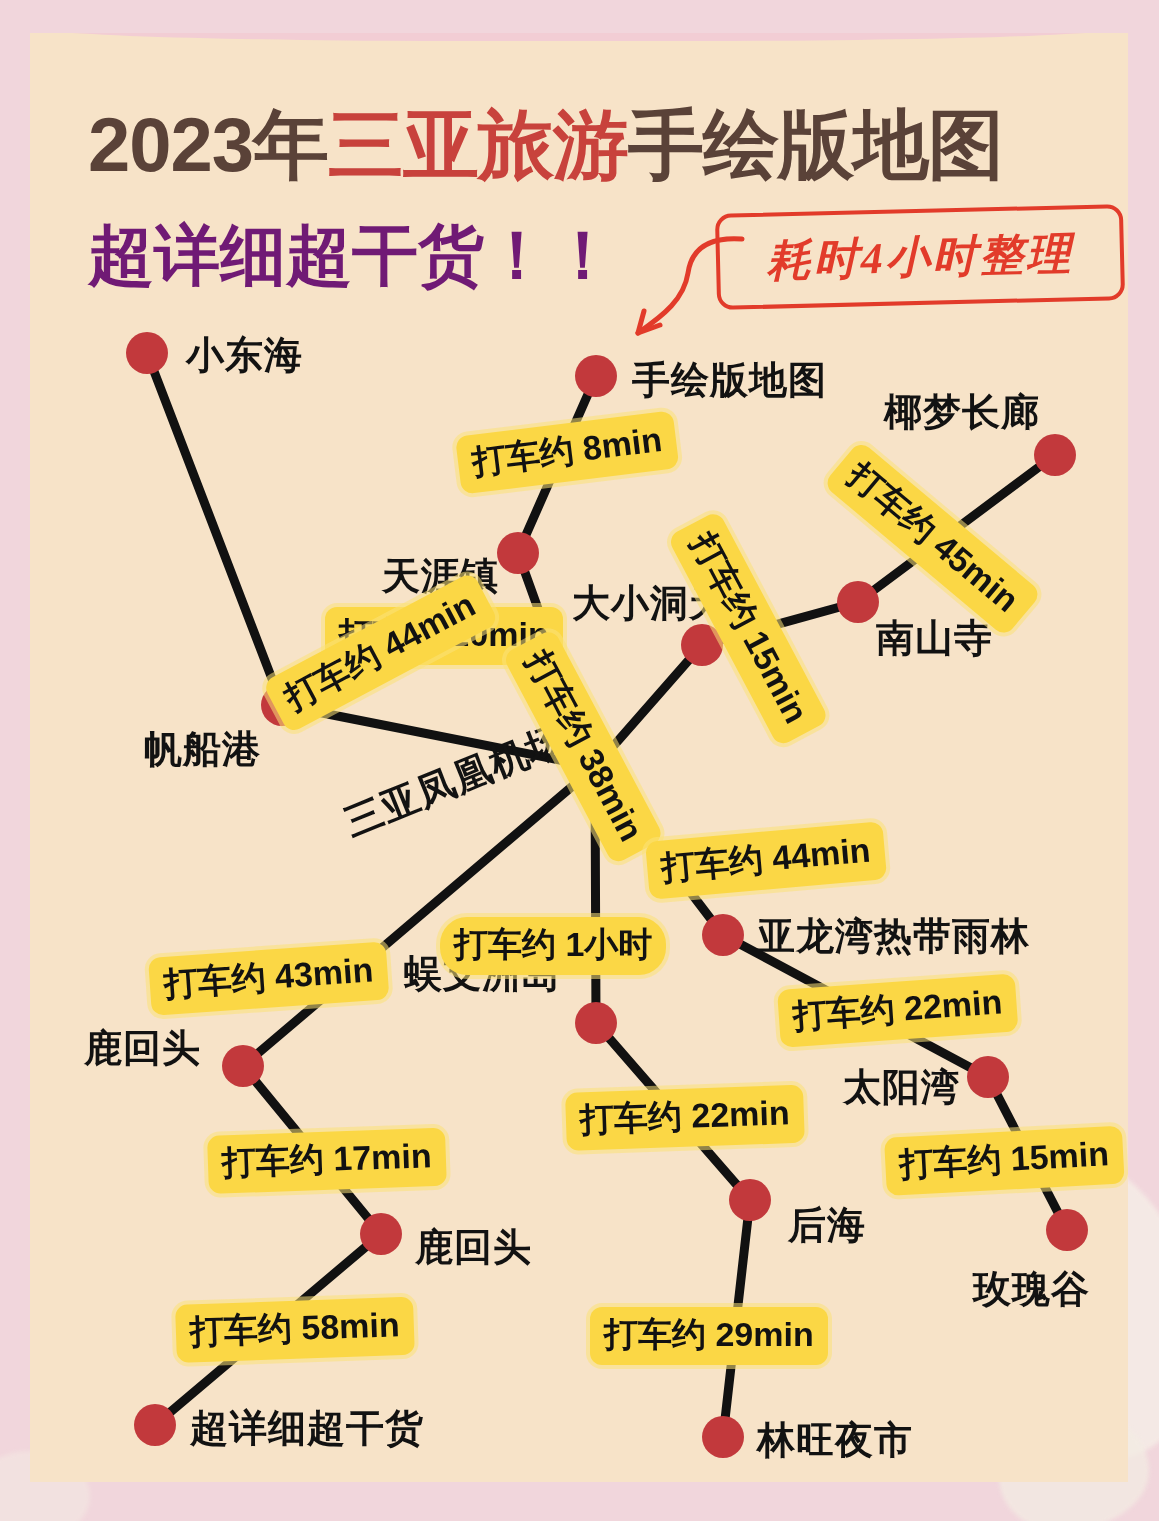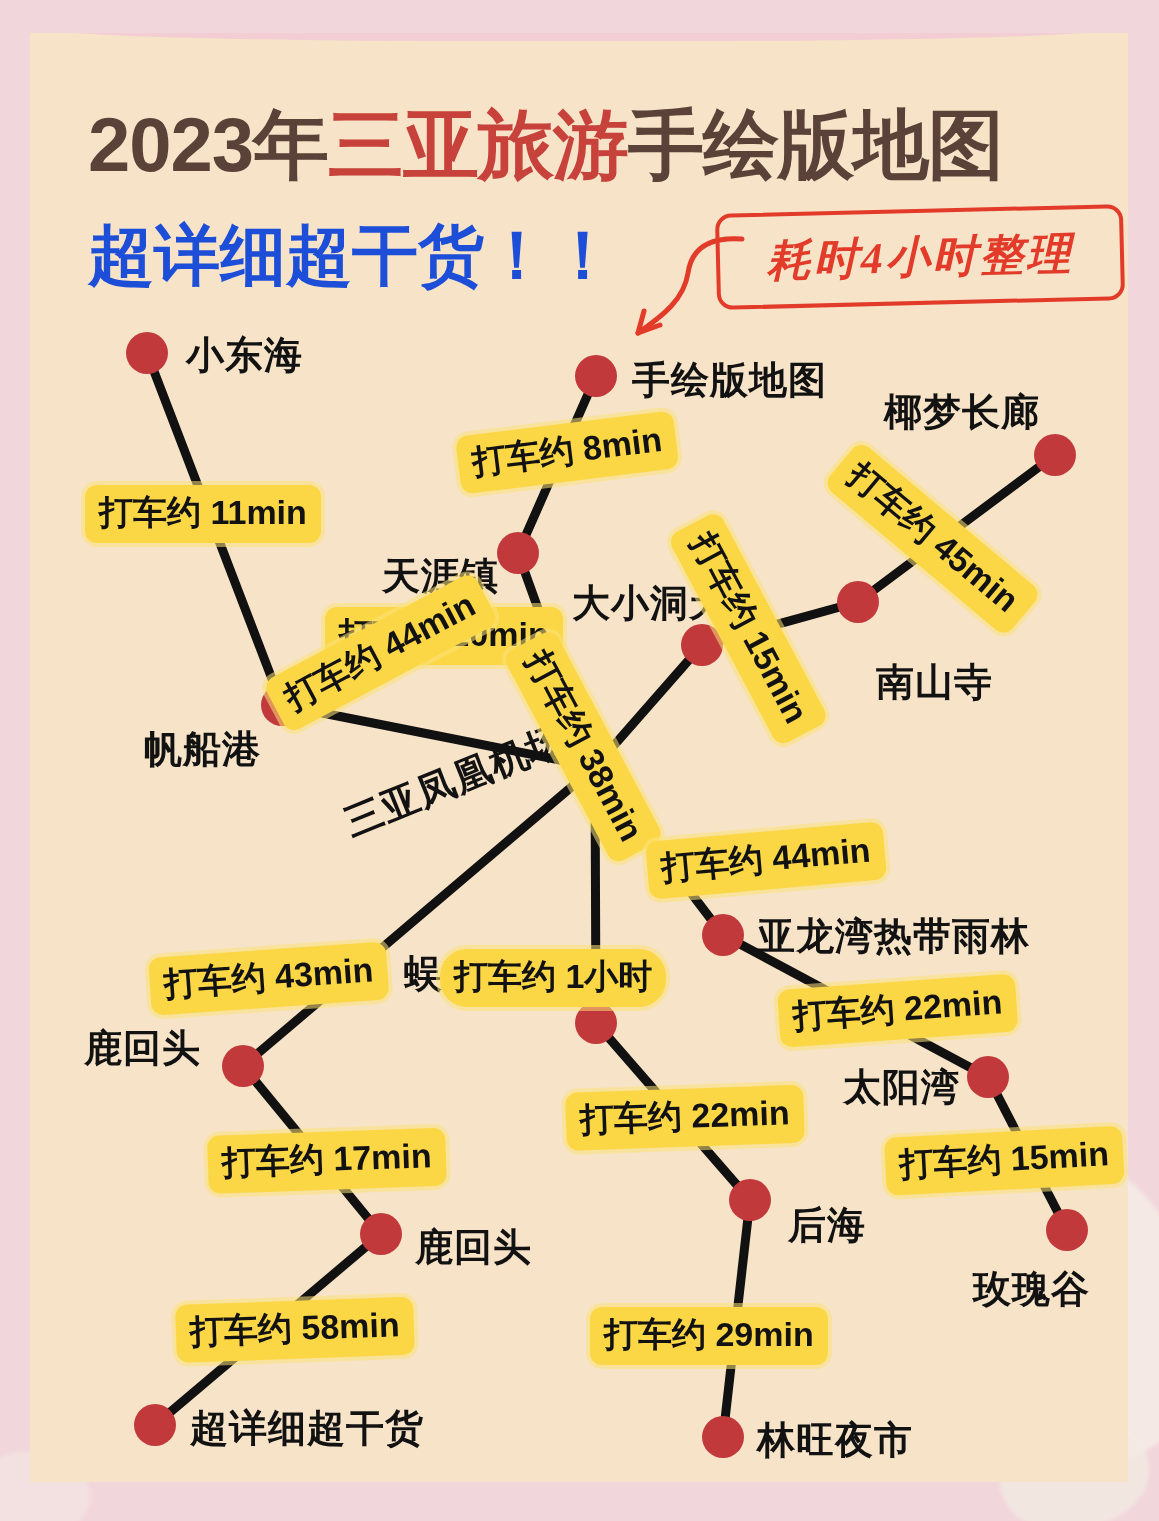--- a/index.html
+++ b/index.html
@@ -36,21 +36,21 @@
   .header{position:absolute;left:0;top:0;width:100%;}
   .title-line{
     position:absolute;left:58px;top:62px;
     font-size:76px;font-weight:700;letter-spacing:-1px;
     color:#5a4238;white-space:nowrap;
     font-family:"Liberation Sans","DejaVu Sans",sans-serif;
   }
   .title-line .hl{color:#c8423c;}
   .subtitle{
     position:absolute;left:58px;top:178px;
-    font-size:66px;font-weight:700;color:#1d4ed8;white-space:nowrap;
+    font-size:66px;font-weight:700;color:#701a75;white-space:nowrap;
   }
 
   
   .callout{
     position:absolute;left:686px;top:176px;width:408px;height:96px;
     border:4px solid #e23b2a;border-radius:16px;
     box-sizing:border-box;
     transform:rotate(-1.4deg);
   }
   .callout-text{
@@ -149,42 +149,41 @@
         <circle cx="125" cy="1392" r="21" class="node"></circle>
         <circle cx="693" cy="1404" r="21" class="node"></circle>
       </g>
   </svg>
 
   <div class="layer" id="labels-layer">
       <div class="place" style="left: 156px; top: 297px;">小东海</div>
       <div class="place" style="left: 602px; top: 322px;">手绘版地图</div>
       <div class="place" style="left: 854px; top: 354px;">椰梦长廊</div>
       <div class="place" style="left: 352px; top: 518px;">天涯镇</div>
-      <div class="place" style="left: 846px; top: 580px; margin-top: 44px;">南山寺</div>
+      <div class="place" style="left: 846px; top: 580px;">南山寺</div>
       <div class="place" style="left: 542px; top: 545px;">大小洞天</div>
       <div class="place" style="left: 114px; top: 691px;">帆船港</div>
       <div class="place" style="left: 307px; top: 768px; transform: rotate(-22deg); transform-origin: left top;">三亚凤凰机场</div>
       <div class="place" style="left: 727px; top: 878px;">亚龙湾热带雨林</div>
       <div class="place" style="left: 374px; top: 916px;">蜈支洲岛</div>
       <div class="place" style="left: 54px; top: 990px;">鹿回头</div>
       <div class="place" style="left: 813px; top: 1029px;">太阳湾</div>
       <div class="place" style="left: 758px; top: 1167px;">后海</div>
       <div class="place" style="left: 385px; top: 1189px;">鹿回头</div>
       <div class="place" style="left: 943px; top: 1231px;">玫瑰谷</div>
       <div class="place" style="left: 160px; top: 1370px;">超详细超干货</div>
       <div class="place" style="left: 727px; top: 1382px;">林旺夜市</div>
-      <div class="chip" style="left: 55px; top: 452px; transform: rotate(0deg); transform-origin: left top;">打车约 11min</div>
       <div class="chip" style="left: 425px; top: 404px; transform: rotate(-7deg); transform-origin: left top;">打车约 8min</div>
       <div class="chip" style="left: 295px; top: 574px; transform: rotate(0deg); transform-origin: left top;">打车约 20min</div>
       <div class="chip" style="left: 232px; top: 650px; transform: rotate(-28deg); transform-origin: left top;">打车约 44min</div>
       <div class="chip" style="left: 523px; top: 595px; transform: rotate(62deg); transform-origin: left top;">打车约 38min</div>
       <div class="chip" style="left: 688px; top: 477px; transform: rotate(62deg); transform-origin: left top;">打车约 15min</div>
       <div class="chip" style="left: 830px; top: 407px; transform: rotate(40deg); transform-origin: left top;">打车约 45min</div>
       <div class="chip" style="left: 615px; top: 809px; transform: rotate(-5deg); transform-origin: left top;">打车约 44min</div>
-      <div class="chip" style="left: 410px; top: 916px; transform: rotate(0deg); transform-origin: left top; border-radius: 27px;">打车约 1小时</div>
+      <div class="chip" style="left: 410px; top: 884px; transform: rotate(0deg); transform-origin: left top; border-radius: 27px;">打车约 1小时</div>
       <div class="chip" style="left: 118px; top: 925px; transform: rotate(-4deg); transform-origin: left top;">打车约 43min</div>
       <div class="chip" style="left: 747px; top: 957px; transform: rotate(-4deg); transform-origin: left top;">打车约 22min</div>
       <div class="chip" style="left: 854px; top: 1105px; transform: rotate(-3deg); transform-origin: left top;">打车约 15min</div>
       <div class="chip" style="left: 535px; top: 1060px; transform: rotate(-2deg); transform-origin: left top;">打车约 22min</div>
       <div class="chip" style="left: 177px; top: 1103px; transform: rotate(-2deg); transform-origin: left top;">打车约 17min</div>
       <div class="chip" style="left: 145px; top: 1272px; transform: rotate(-2deg); transform-origin: left top;">打车约 58min</div>
       <div class="chip" style="left: 560px; top: 1274px; transform: rotate(0deg); transform-origin: left top;">打车约 29min</div>
     </div>
 </div>
 

